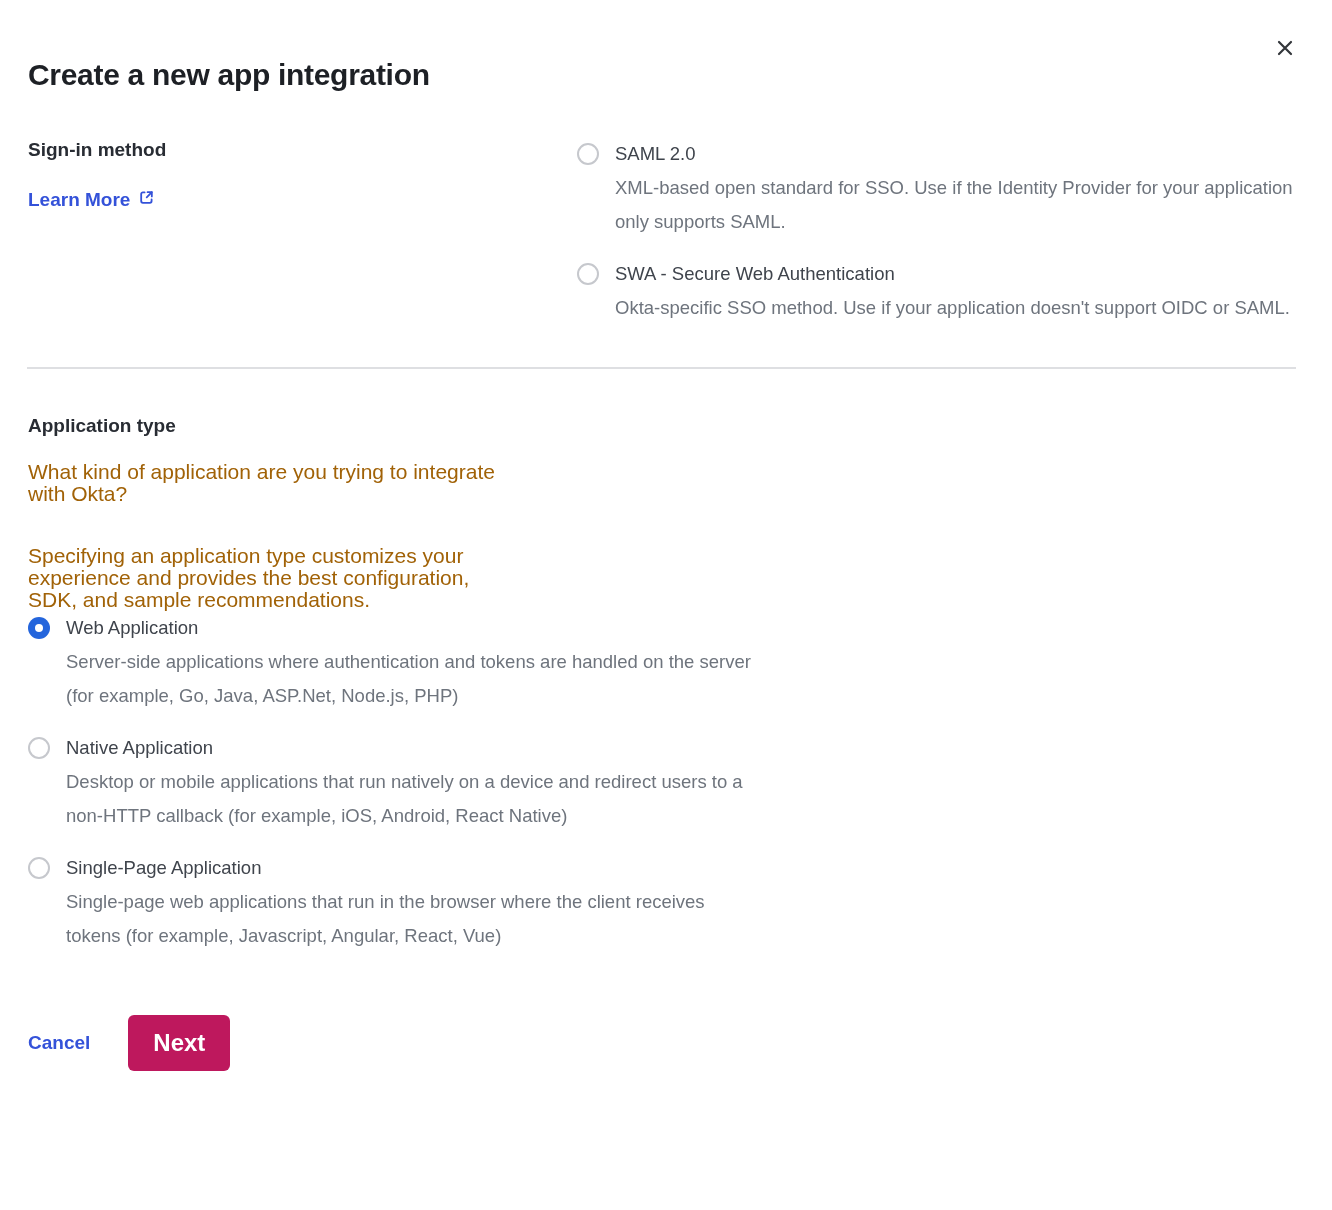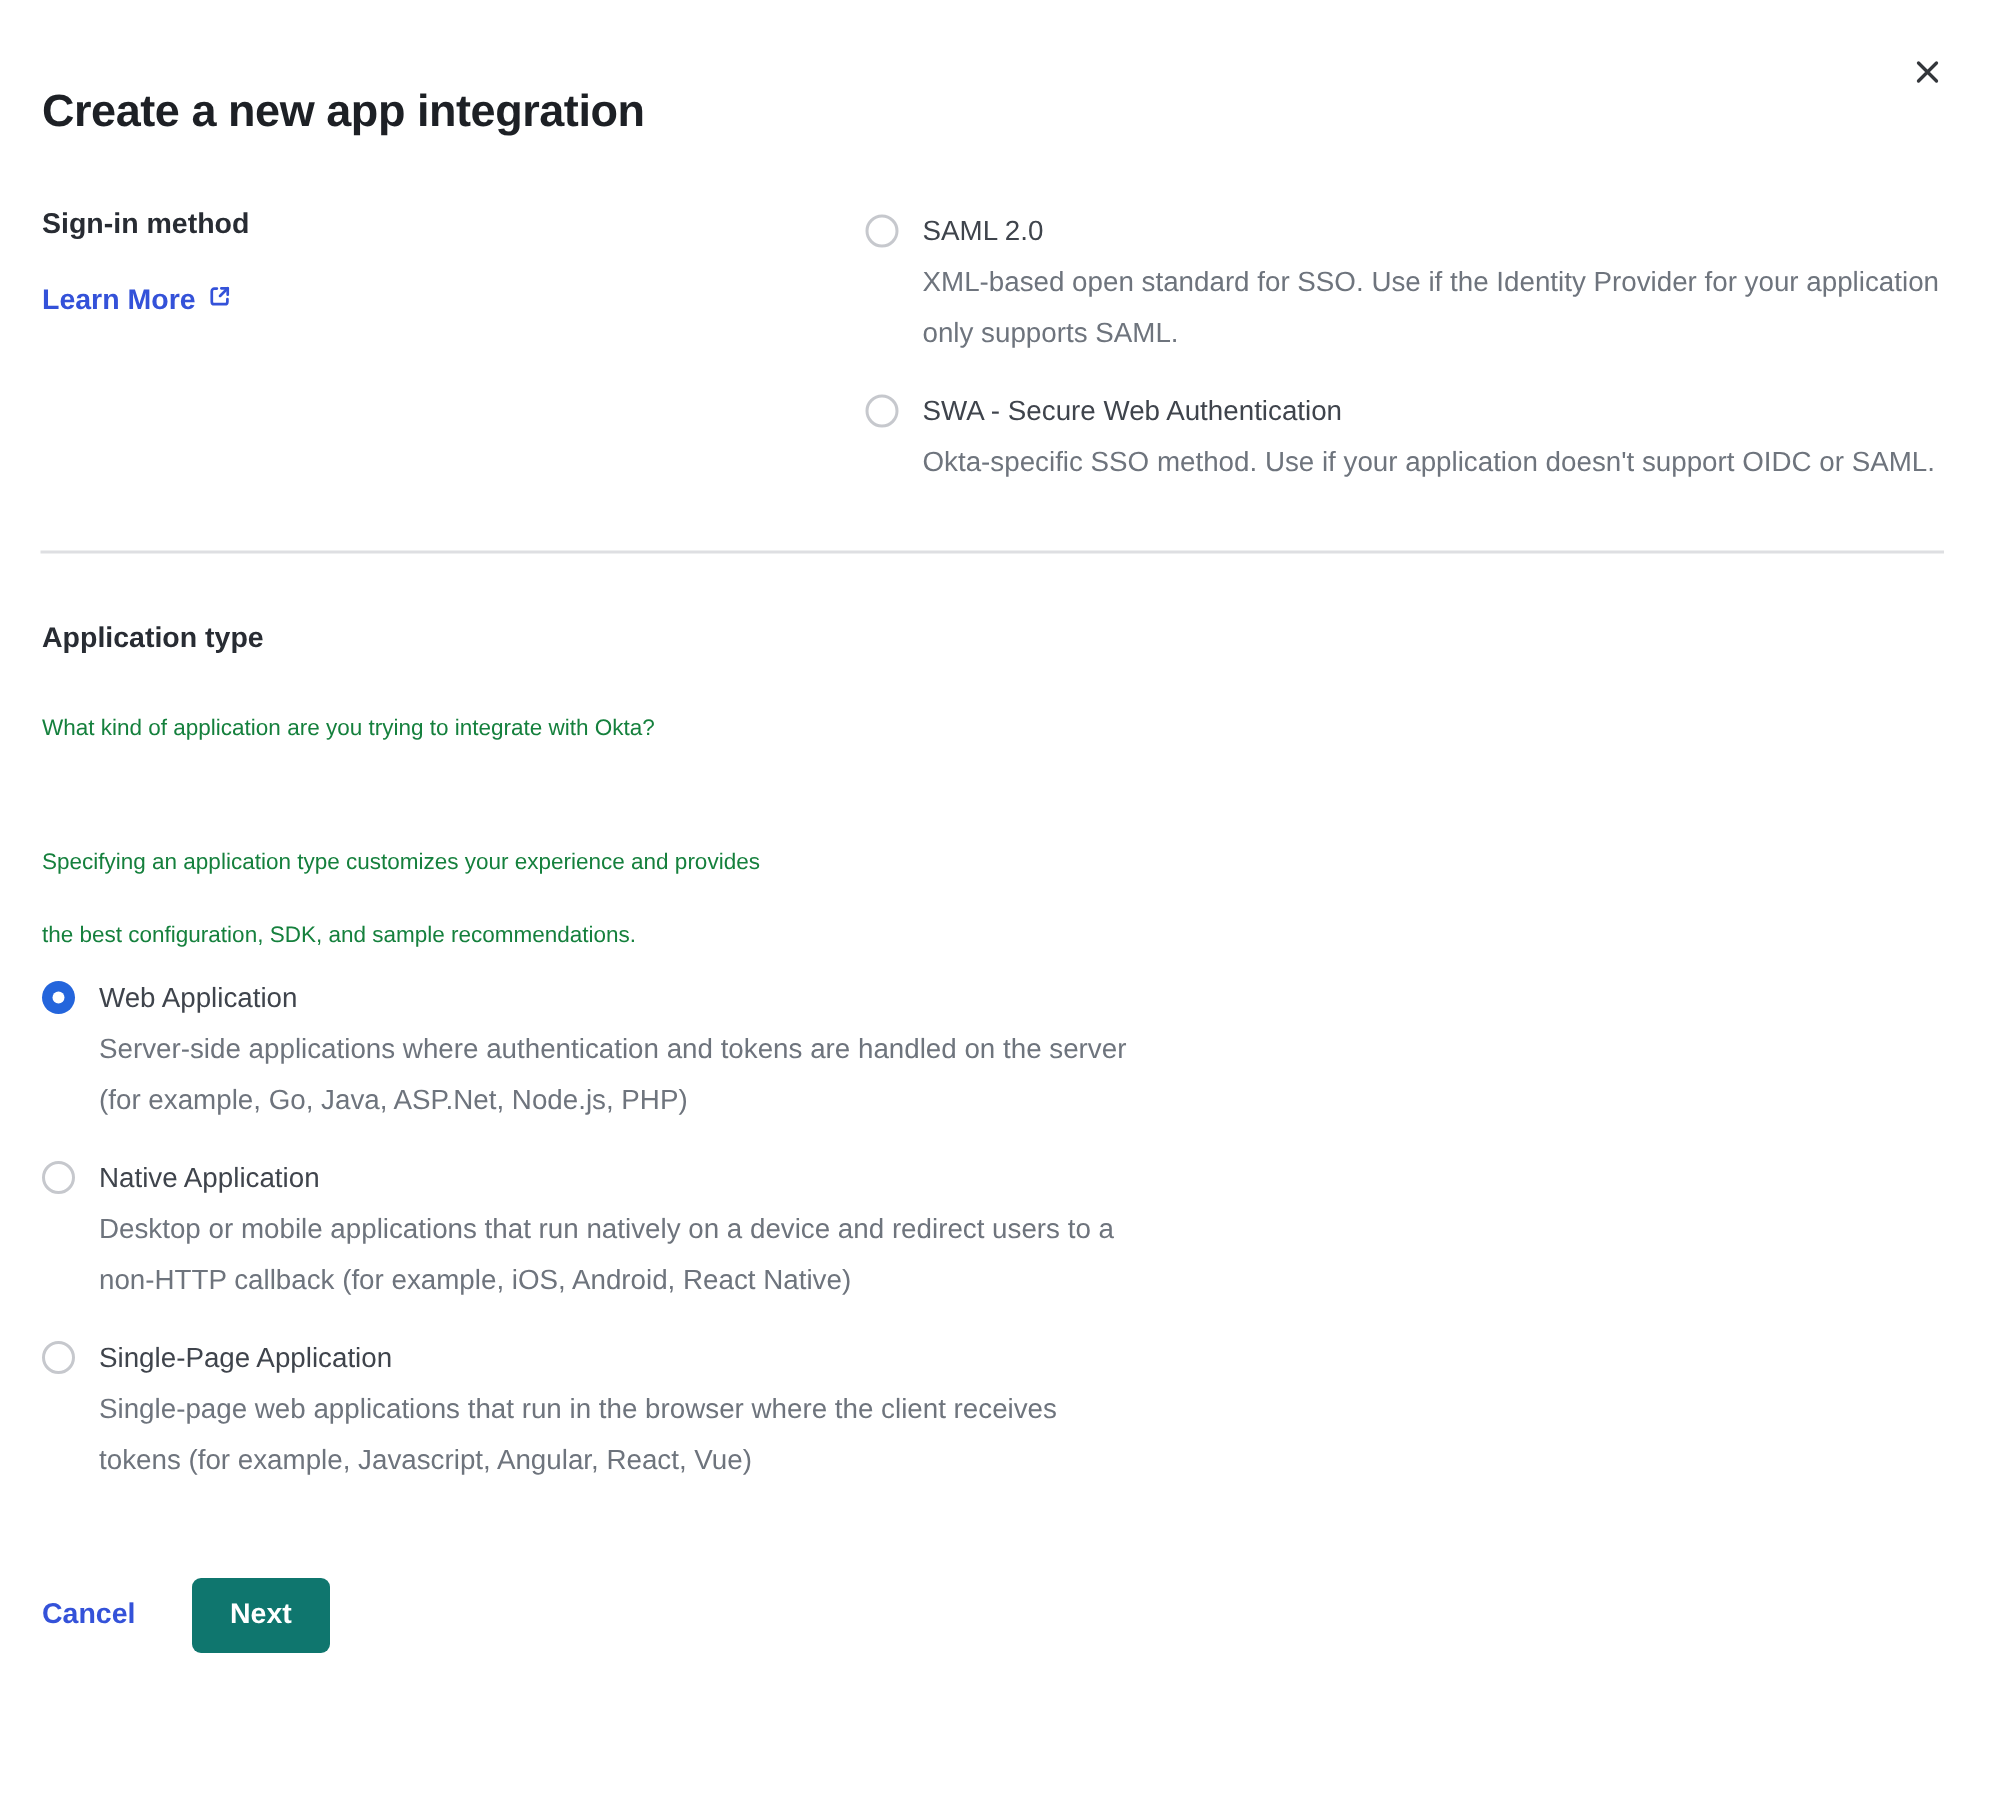--- a/index.html
+++ b/index.html
@@ -55,23 +55,23 @@
     align-items: center;
     gap: 8px;
     color: #3452d9;
     font-size: 19px;
     font-weight: 600;
     text-decoration: none;
     cursor: pointer;
   }
   .left-desc {
     margin-top: 22px;
-    font-size: 15px;
-    color: #15803d;
-    line-height: 49px;
+    font-size: 21px;
+    color: #a16207;
+    line-height: 22px;
     max-width: 480px;
   }
   .left-desc + .left-desc { margin-top: 40px; }
   .option {
     display: flex;
     align-items: flex-start;
     margin-bottom: 18px;
     cursor: pointer;
   }
   .option:last-child { margin-bottom: 0; }
@@ -123,23 +123,23 @@
   }
   .cancel-link {
     color: #3452d9;
     font-size: 19px;
     font-weight: 600;
     background: none; border: none;
     cursor: pointer;
     font-family: inherit;
   }
   .next-btn {
-    background: #0f766e;
+    background: #be185d;
     color: #ffffff;
-    font-size: 19px;
+    font-size: 24px;
     font-weight: 700;
     font-family: inherit;
     border: none;
     border-radius: 6px;
     padding: 14px 25px;
     cursor: pointer;
   }
 </style>
 </head>
 <body>

